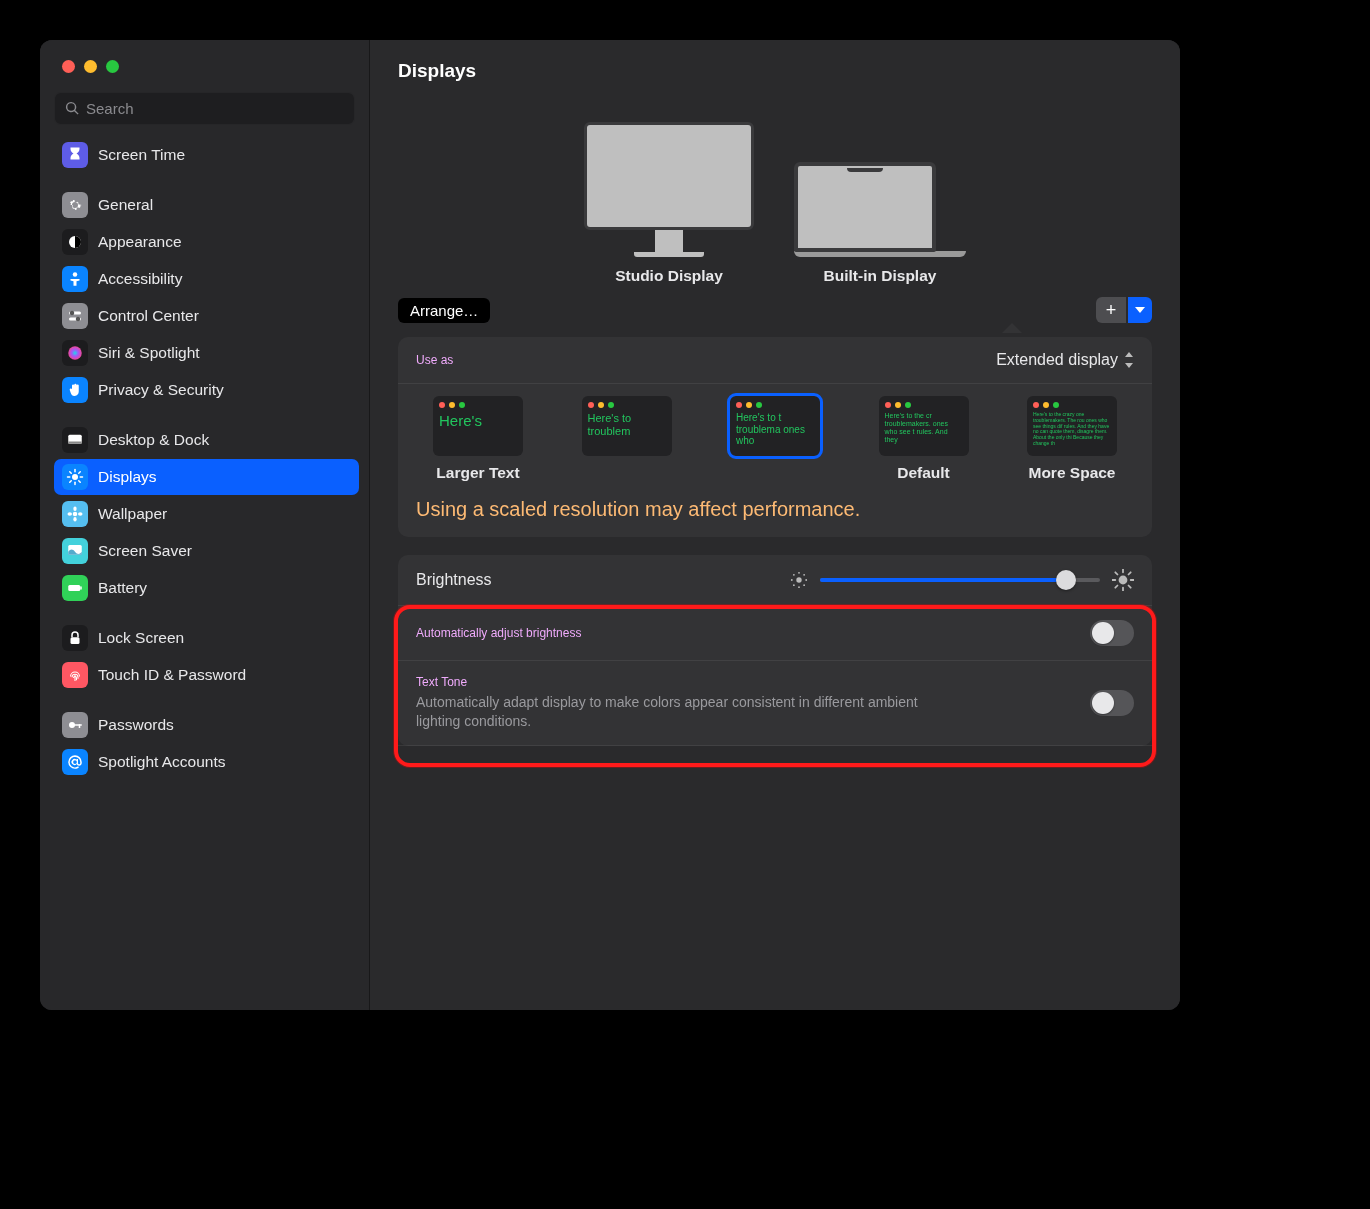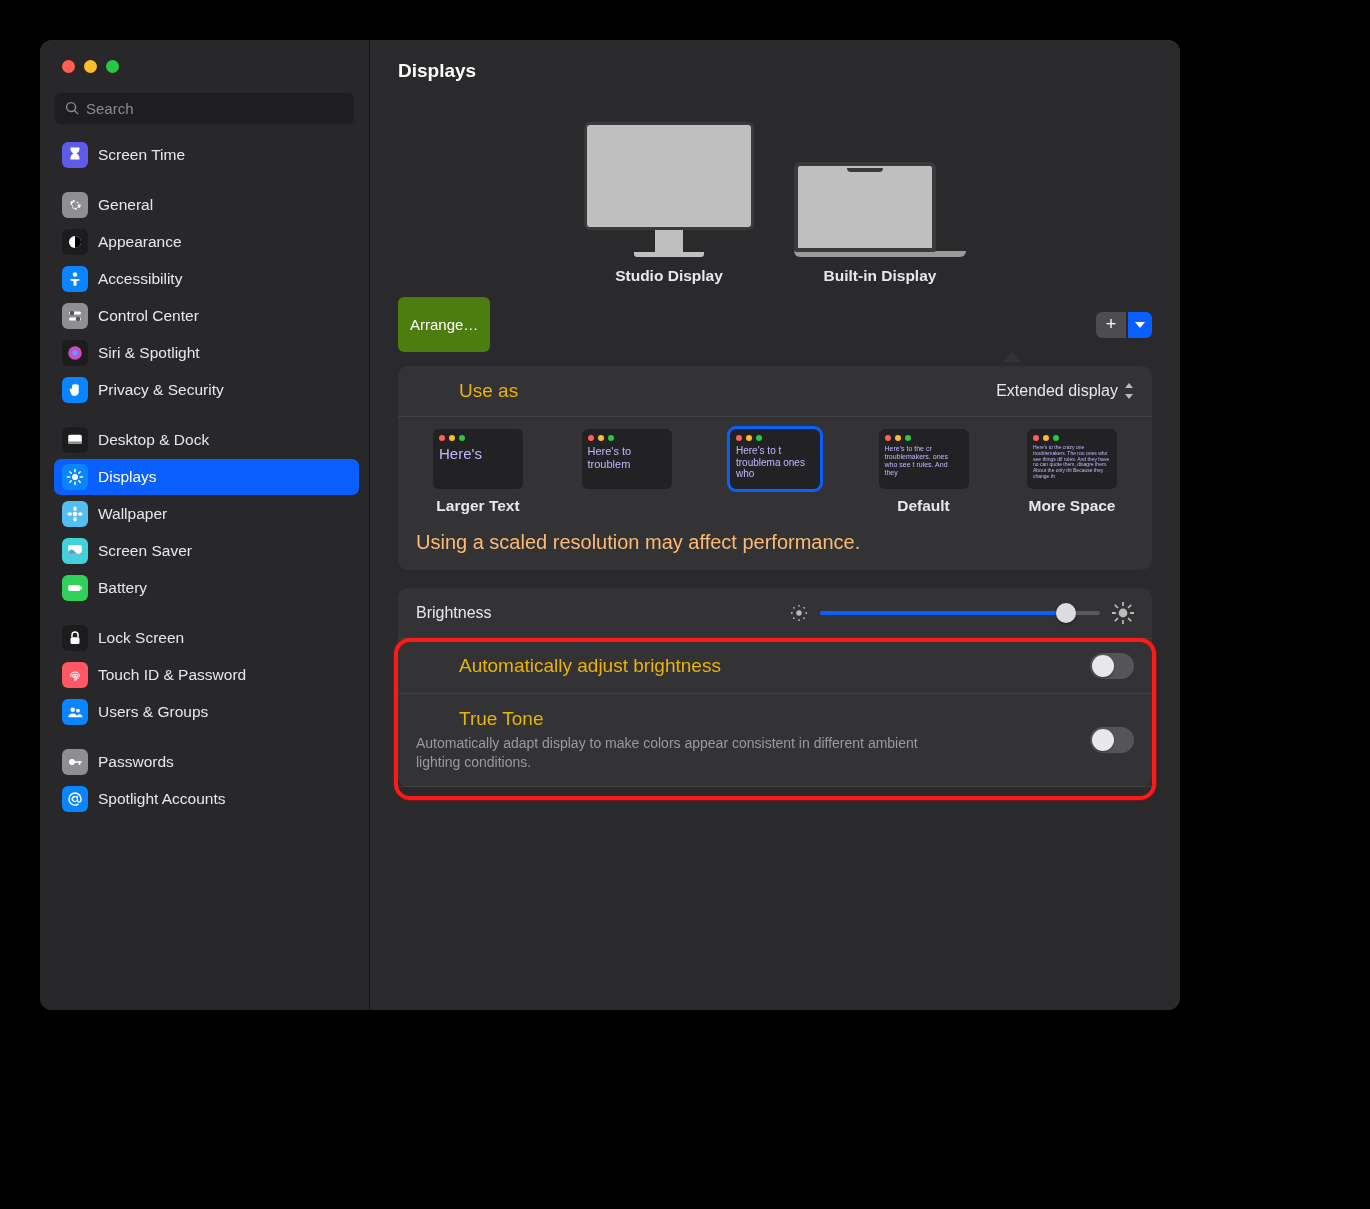--- a/index.html
+++ b/index.html
@@ -29,39 +29,39 @@
 .disprow { display:flex; align-items:flex-end; justify-content:center; gap:40px; position:relative; margin:24px 0 12px 0; }
 .disp { display:flex; flex-direction:column; align-items:center; gap:10px; }
 .monitor .screen { width:170px; height:108px; background:#bfbfbf; border:3px solid #3a3a3c; border-radius:6px; }
 .monitor .stand { width:28px; height:22px; background:#bfbfbf; margin:0 auto; }
 .monitor .base { width:70px; height:5px; background:#bfbfbf; margin:0 auto; border-radius:0 0 3px 3px;}
 .laptop .lid { width:142px; height:90px; background:#bfbfbf; border:4px solid #3a3a3c; border-radius:6px 6px 2px 2px; position:relative;}
 .laptop .lid::before{content:"";position:absolute;top:2px;left:50%;transform:translateX(-50%);width:36px;height:4px;background:#3a3a3c;border-radius:0 0 4px 4px;}
 .laptop .btm { width:172px; height:6px; background:#9a9a9a; border-radius:0 0 8px 8px; margin:-1px auto 0 auto;}
 .dlabel { color:#e8e8ea; font-size:15.5px; font-weight:600; }
 .arrange-row { display:flex; align-items:center; justify-content:space-between; margin-top:4px; }
-.btn { background:#4d7c0f; color:#fff; border:none; border-radius:6px; padding:19px 12px; font-size:15px; cursor:default; }
+.btn { background:#000000; color:#fff; border:none; border-radius:6px; padding:4px 12px; font-size:15px; cursor:default; }
 .addrow{display:flex;gap:2px;}
 .addbtn{background:#4d4d50;color:#fff;width:30px;height:26px;border-radius:6px 0 0 6px;display:flex;align-items:center;justify-content:center;font-size:18px;}
 .addmore{background:#0a60ff;color:#fff;width:24px;height:26px;border-radius:0 6px 6px 0;display:flex;align-items:center;justify-content:center;}
 .pointer{height:14px;display:flex;justify-content:flex-end;margin-right:130px;}
 .pointer div{width:0;height:0;border-left:10px solid transparent;border-right:10px solid transparent;border-bottom:10px solid #333335;}
 .panel { background:#333335; border-radius:10px; margin-bottom:18px; }
 .prow { display:flex; align-items:center; justify-content:space-between; padding:14px 18px; border-bottom:1px solid rgba(255,255,255,.07); }
 .prow:last-child{border-bottom:none;}
-.prow .lbl { color:#eab308; font-size:19px;margin-left:43px; }
+.prow .lbl { color:#f0abfc; font-size:12px; }
 .prow .sub { color:#9a9a9e; font-size:14px; margin-top:4px; line-height:1.35; max-width:540px;}
 .popup { color:#e8e8ea; font-size:16px; display:flex; align-items:center; gap:6px; }
 .popup svg{width:10px;fill:#bbb;}
 .resrow { display:flex; align-items:flex-start; justify-content:space-between; padding:12px 18px 10px 18px; gap:6px;}
 .resopt { display:flex; flex-direction:column; align-items:center; gap:8px; width:124px;}
 .thumb { width:90px; height:60px; background:#222224; border-radius:6px; padding:6px 6px; overflow:hidden; position:relative;}
 .thumb .dots{display:flex;gap:4px;margin-bottom:4px;}
 .thumb .dots span{width:6px;height:6px;border-radius:50%;}
-.thumb .tx{color:#c4b5fd;line-height:1.15;}
+.thumb .tx{color:#22c55e;line-height:1.15;}
 .resopt.sel .thumb{outline:3px solid #0a60ff;}
 .reslbl{color:#e8e8ea;font-size:15.5px;font-weight:600;height:20px;}
 .hint{color:#fdba74;font-size:20px;padding:4px 18px 16px 18px;}
 .slider-row{display:flex;align-items:center;gap:12px;padding:14px 18px;border-bottom:1px solid rgba(255,255,255,.07);}
 .slider-row .lbl{flex:0 0 auto;color:#e8e8ea;font-size:16px;margin-right:auto;}
 .sun{width:18px;height:18px;fill:#bbb;}
 .slider{flex:0 0 280px;height:20px;position:relative;}
 .track{position:absolute;top:50%;left:0;right:0;height:4px;background:#5a5a5d;border-radius:3px;transform:translateY(-50%);}
 .fill{position:absolute;top:50%;left:0;height:4px;background:#0a60ff;border-radius:3px;transform:translateY(-50%);width:88%;}
 .knob{position:absolute;top:50%;left:88%;width:20px;height:20px;background:#dcdcde;border-radius:50%;transform:translate(-50%,-50%);box-shadow:0 1px 3px rgba(0,0,0,.4);}
@@ -236,31 +236,20 @@
               <svg viewBox="0 0 24 24" width="18" height="18">
                 <g stroke="#fff" stroke-width="1.4" fill="none">
                   <path d="M6 14a6 6 0 0112 0"></path>
                   <path d="M8 15a4 4 0 018 0v2"></path>
                   <path d="M10 16a2 2 0 014 0v3"></path>
                   <path d="M12 12v8"></path>
                 </g>
               </svg>
             </div>
             <span>Touch ID &amp; Password</span>
-          </div>
-          <div class="sitem">
-            <div class="sicon" style="background:#0a84ff">
-              <svg viewBox="0 0 24 24" width="18" height="18">
-                <circle cx="9" cy="9" r="3" fill="#fff"></circle>
-                <circle cx="16" cy="10" r="2.5" fill="#fff"></circle>
-                <path d="M3 19c0-3 3-5 6-5s6 2 6 5" fill="#fff"></path>
-                <path d="M14 19c0-2.5 2-4 4-4s4 1.5 4 4" fill="#fff"></path>
-              </svg>
-            </div>
-            <span>Users &amp; Groups</span>
           </div>
         </div>
         <div class="sgroup">
           <div class="sitem">
             <div class="sicon" style="background:#8e8e93">
               <svg viewBox="0 0 24 24" width="18" height="18">
                 <circle cx="8" cy="12" r="4" fill="#fff"></circle>
                 <rect x="11" y="11" width="10" height="2" fill="#fff"></rect>
                 <rect x="17" y="11" width="2" height="5" fill="#fff"></rect>
               </svg>
@@ -420,21 +409,21 @@
                 <line x1="3" y1="17" x2="5" y2="15"></line>
               </g>
             </svg>
         </div>
         <div class="prow">
           <div class="lbl">Automatically adjust brightness</div>
           <div class="toggle"></div>
         </div>
         <div class="prow">
           <div>
-            <div class="lbl">True Tone</div>
+            <div class="lbl">Text Tone</div>
             <div class="sub">Automatically adapt display to make colors appear consistent in different ambient lighting conditions.</div>
           </div>
           <div class="toggle"></div>
         </div>
         <div class="highlight" style="top:50px;left:-4px;right:-4px;height:162px;"></div>
       </div>
 
 
     </div>
   </div>

